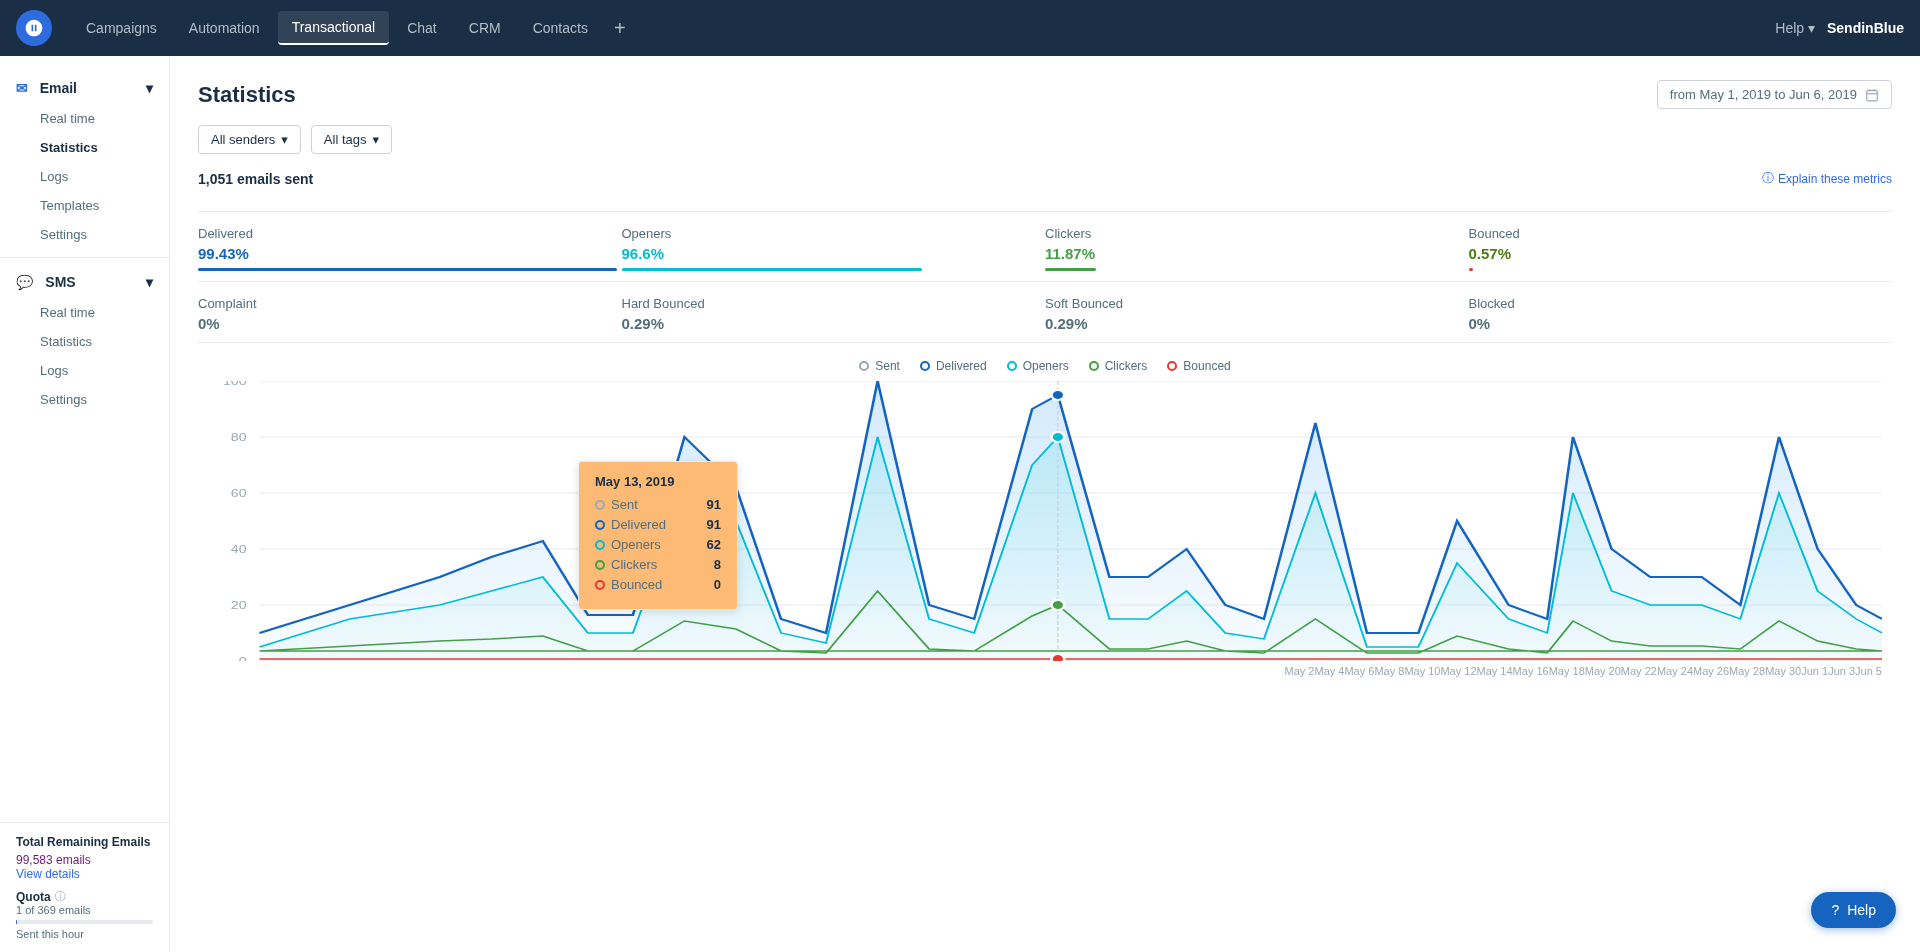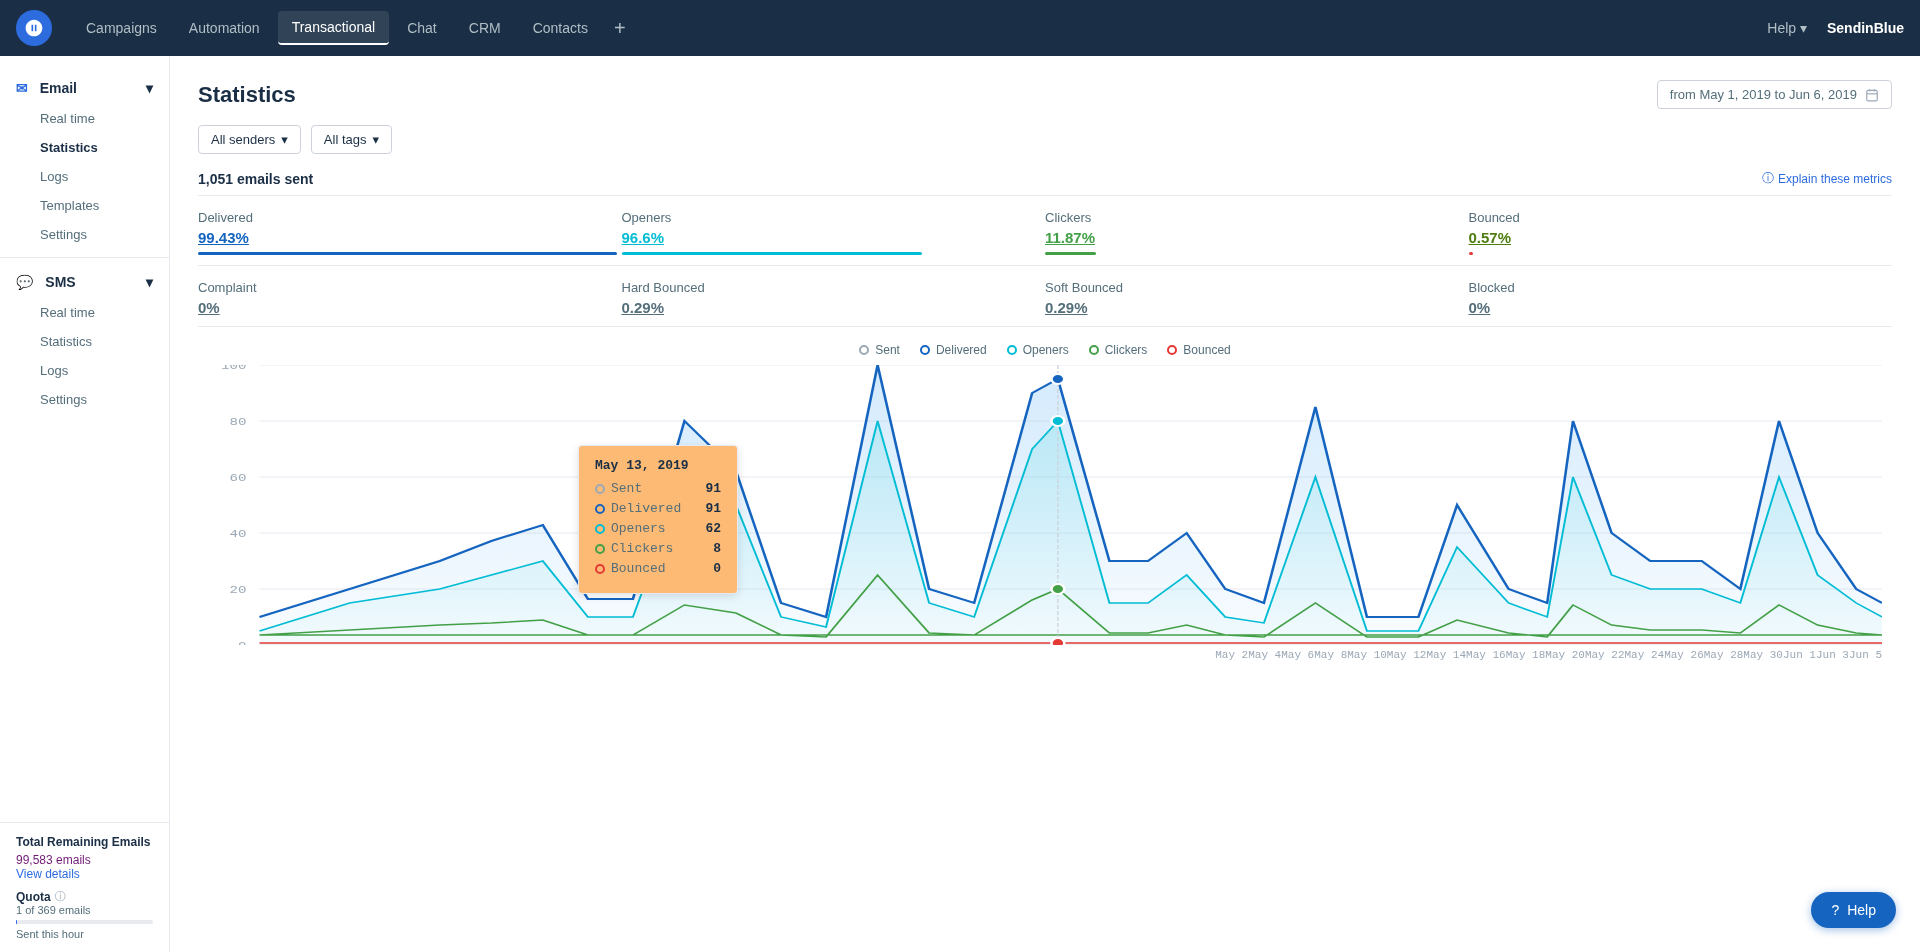--- a/index.html
+++ b/index.html
@@ -31,21 +31,21 @@
       padding: 8px 14px;
       border-radius: 4px;
       cursor: pointer;
       font-size: 14px;
       white-space: nowrap;
     }
     .topnav-item.active { color: #fff; background: rgba(255,255,255,0.1); border-bottom: 2px solid #fff; }
     .topnav-plus {
       color: #b0bec5; font-size: 20px; cursor: pointer; padding: 4px 8px;
     }
-    .topnav-right { display: flex; align-items: flex-start; gap: 20px; margin-left: auto; }
+    .topnav-right { display: flex; align-items: flex-start; gap: 12px; margin-left: auto; }
     .topnav-help, .topnav-brand { color: #b0bec5; font-size: 14px; cursor: pointer; }
     .topnav-brand { color: #fff; font-weight: 600; }
 
     
     .sidebar {
       position: fixed;
       top: 56px; left: 0; bottom: 0;
       width: 170px;
       background: #fff;
       border-right: 1px solid #e8eaf0;
@@ -109,40 +109,40 @@
     .filters { display: flex; gap: 10px; margin-bottom: 16px; }
     .filter-select {
       display: flex; align-items: center; gap: 6px;
       border: 1px solid #cdd2da; border-radius: 4px;
       padding: 6px 12px; background: #fff; cursor: pointer;
       color: #1a2e45; font-size: 13px;
     }
 
     .emails-sent-row {
       display: flex; align-items: center; justify-content: space-between;
-      margin-bottom: 8px;
+      margin-bottom: 24px;
       text-align: right;
     }
     .emails-sent-label { font-weight: 600; color: #1a2e45; font-size: 14px; }
     .explain-link { color: #2d6cdf; font-size: 12px; cursor: pointer; display: flex; align-items: center; gap: 4px; }
 
     
     .metrics-grid {
       display: grid;
       grid-template-columns: repeat(4, 1fr);
       gap: 0;
       border-top: 1px solid #e8eaf0;
       margin-bottom: 0;
     }
     .metric-cell {
       padding: 14px 0 10px 0;
       border-bottom: 1px solid #e8eaf0;
     }
     .metric-label { color: #546e7a; font-size: 13px; margin-bottom: 4px; }
-    .metric-value { font-weight: 700; font-size: 15px; text-decoration: underline; }
+    .metric-value { font-weight: 700; font-size: 15px; }
     .metric-value.blue { color: #1565c0; }
     .metric-value.cyan { color: #00bcd4; }
     .metric-value.green { color: #43a047; }
     .metric-value.red { color: #4d7c0f; }
     .metric-value.gray { color: #546e7a; }
     .metric-bar { height: 3px; border-radius: 2px; margin-top: 6px; }
     .metric-bar.blue { background: #1565c0; }
     .metric-bar.cyan { background: #00bcd4; }
     .metric-bar.green { background: #43a047; }
     .metric-bar.red { background: #e53935; }
@@ -161,21 +161,20 @@
     .legend-dot.delivered { color: #1565c0; background: transparent; }
     .legend-dot.openers { color: #00bcd4; background: transparent; }
     .legend-dot.clickers { color: #43a047; background: transparent; }
     .legend-dot.bounced { color: #e53935; background: transparent; }
 
     
     .chart-container {
       position: relative;
       margin-top: 8px;
       padding: 0 10px;
-      font-family: Liberation Mono, monospace;
     }
     .chart-svg { width: 100%; }
 
     
     .chart-tooltip {
       position: absolute;
       background: #fdba74;
       border: 1px solid #e8eaf0;
       border-radius: 4px;
       padding: 12px 16px;

